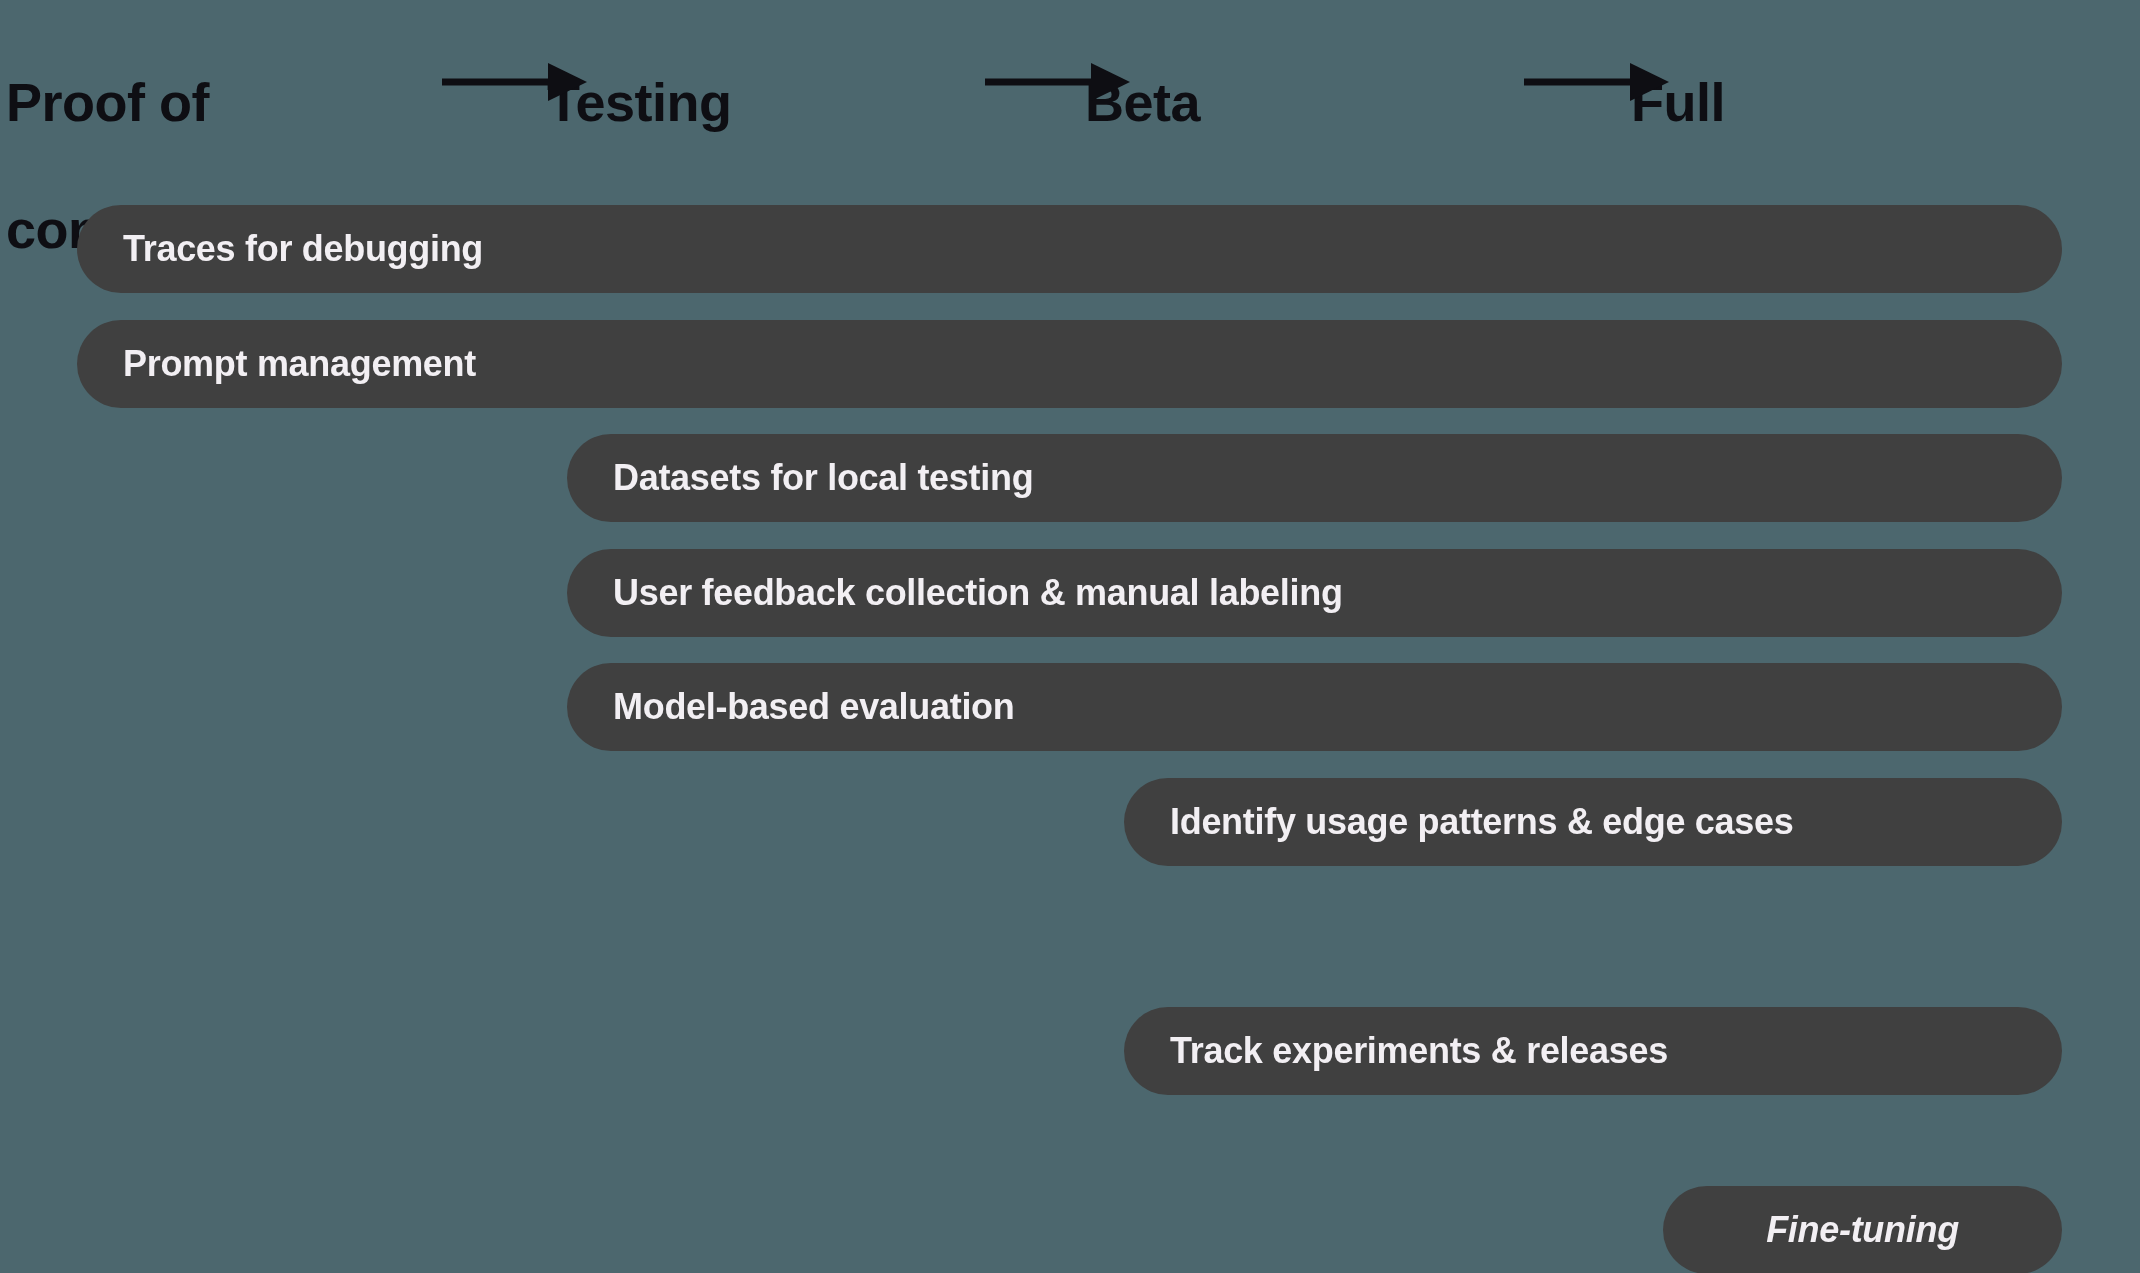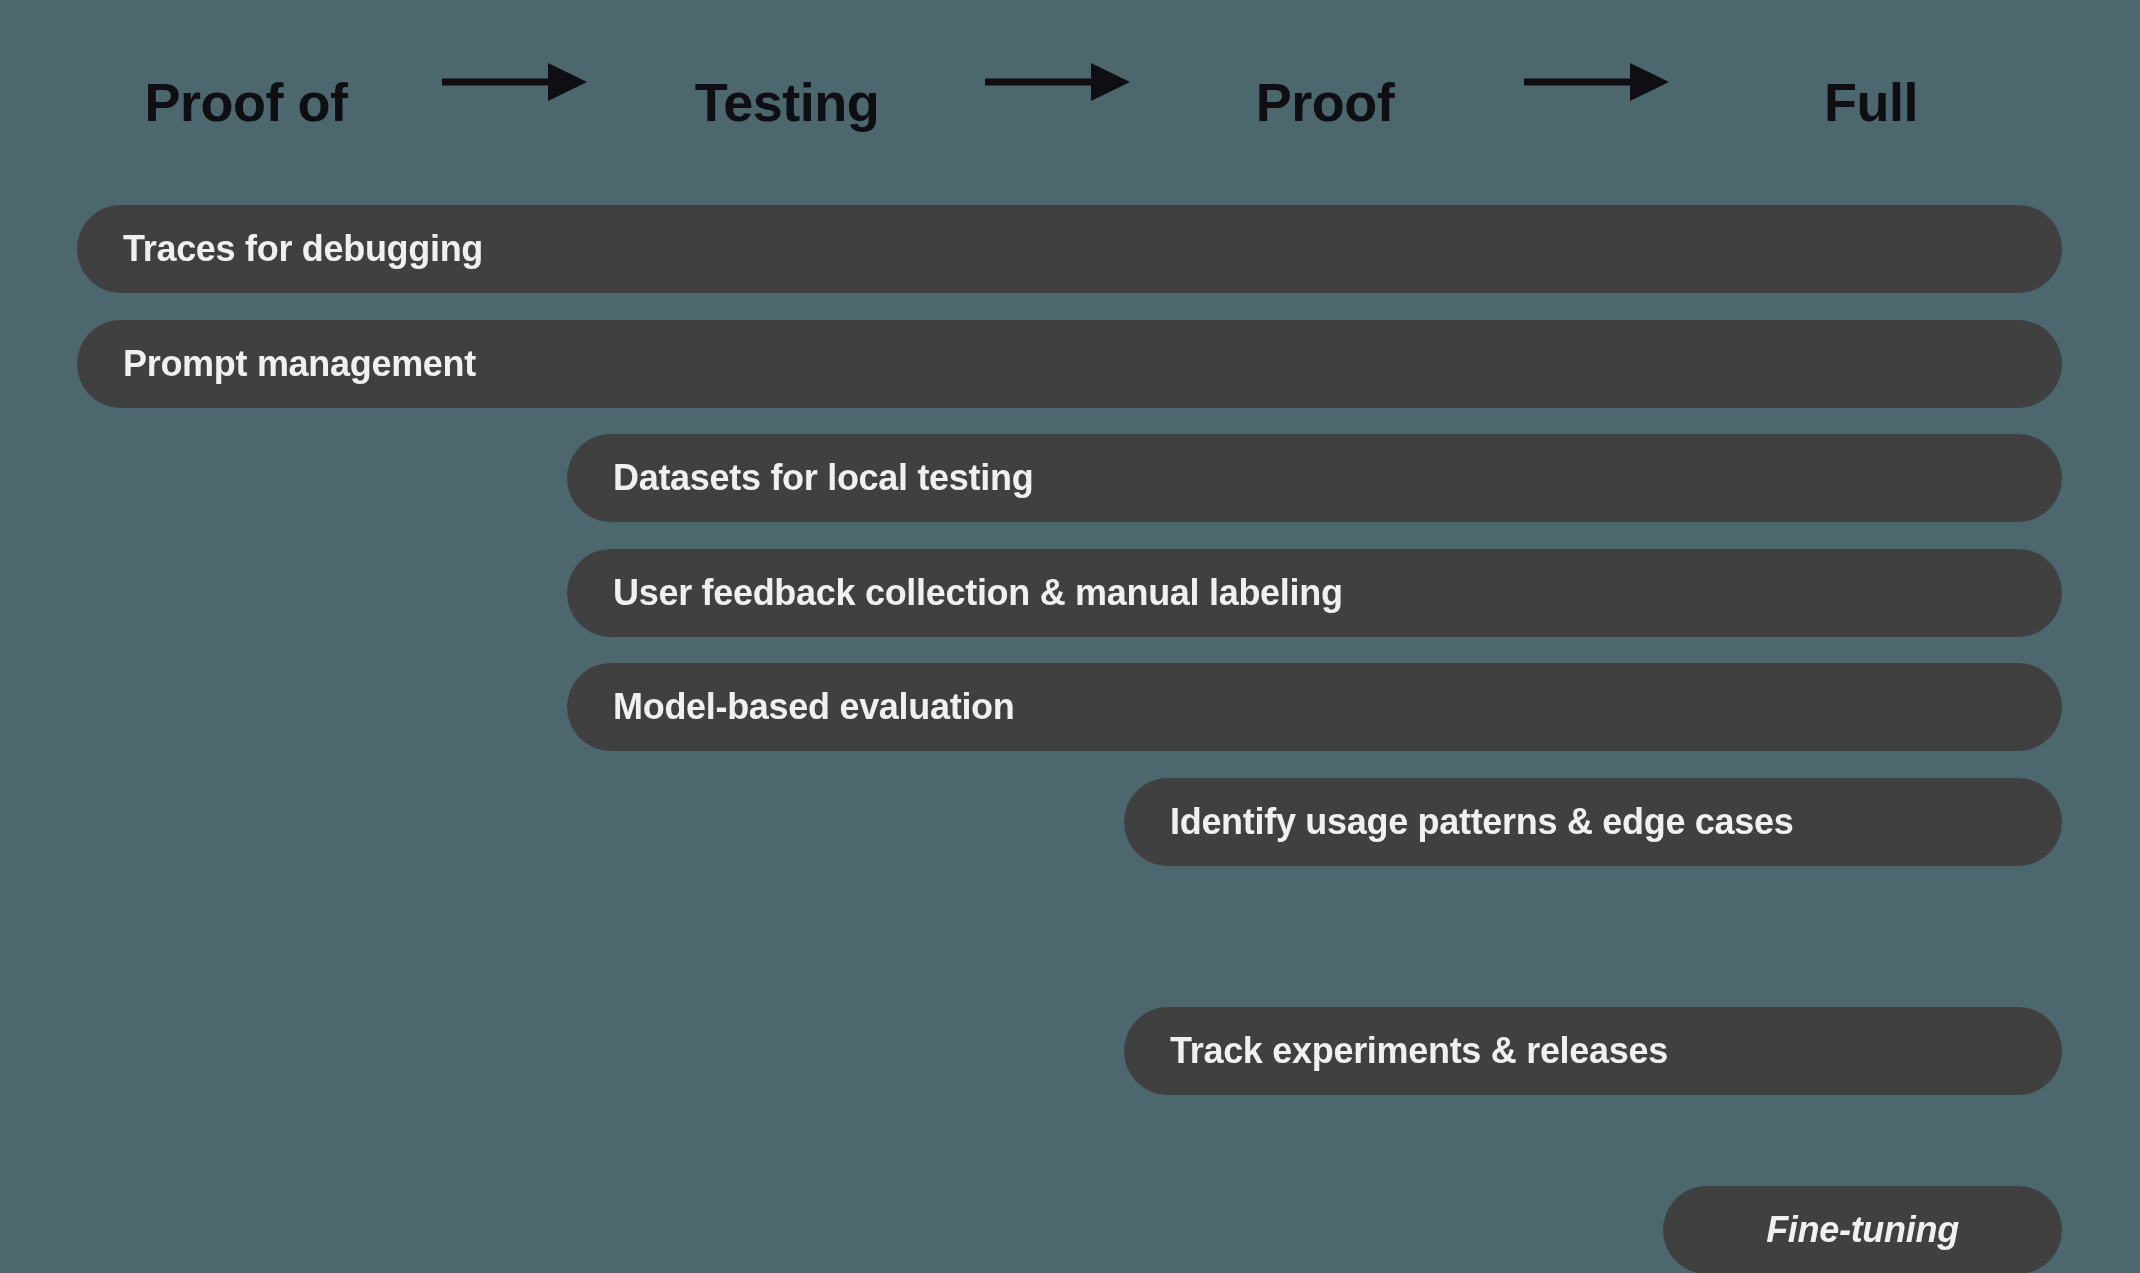--- a/index.html
+++ b/index.html
@@ -12,21 +12,21 @@
     position: relative;
     width: 2140px;
     height: 1273px;
     background: #4c676e;
     overflow: hidden;
   }
   .stage-label {
     position: absolute;
     top: 8px;
     width: 480px;
-    text-align: center;
+    text-align: left;
     color: #0e0e13;
     font-size: 54px;
     font-weight: 700;
     line-height: 1.17;
     letter-spacing: -0.5px;
     white-space: pre-line;
   }
   .stage-line { display: block; }
   .arrow {
     position: absolute;
@@ -74,21 +74,21 @@
 
   <div class="stage-label" style="left: 6px;">
     <span class="stage-line">Proof of</span>
     <span class="stage-line">concept</span>
   </div>
   <div class="stage-label" style="left: 547px;">
     <span class="stage-line">Testing</span>
     <span class="stage-line">&amp; staging</span>
   </div>
   <div class="stage-label" style="left: 1085px;">
-    <span class="stage-line">Proof</span>
+    <span class="stage-line">Beta</span>
     <span class="stage-line">launch</span>
   </div>
   <div class="stage-label" style="left: 1631px;">
     <span class="stage-line">Full</span>
     <span class="stage-line">rollout</span>
   </div>
 
   <svg class="arrow" style="left: 442px;" width="145" height="44" viewBox="0 0 145 44">
     <line x1="0" y1="22" x2="112" y2="22" stroke="#0e0e13" stroke-width="7"></line>
     <polygon points="106,3 145,22 106,41" fill="#0e0e13"></polygon>

